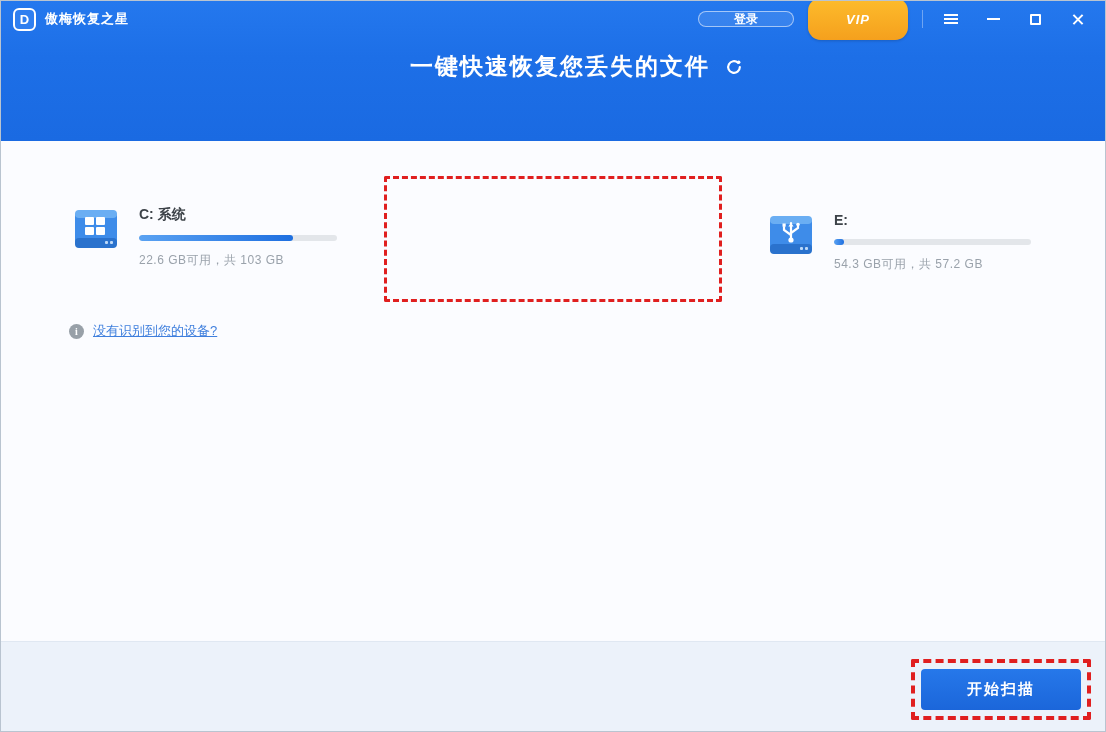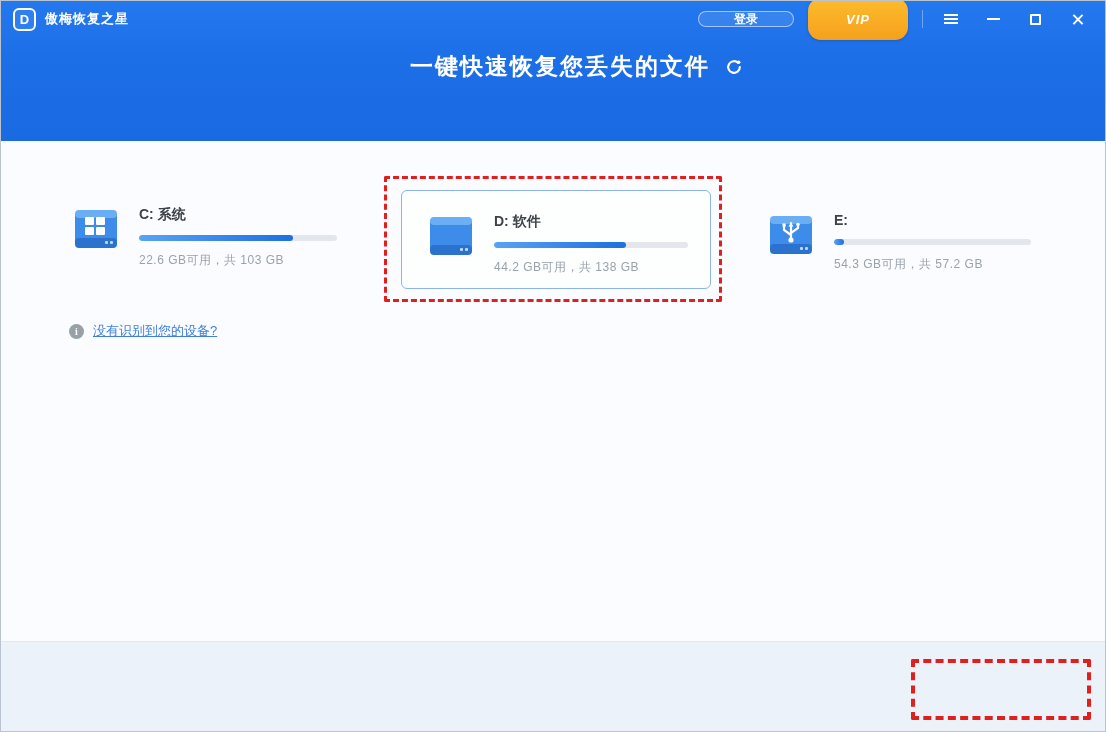--- a/index.html
+++ b/index.html
@@ -149,36 +149,20 @@
     </svg>
     <div class="drive-body" style="width:200px;">
       <div class="drive-name">C: 系统</div>
       <div class="progress-track">
         <div class="progress-fill" style="width: 78%;"></div>
       </div>
       <div class="usage">22.6 GB可用，共 103 GB</div>
     </div>
   </div>
 
-  <div class="drive-card">
-    <svg class="drive-icon" viewBox="0 0 54 54">
-      <rect x="6" y="8" width="42" height="38" rx="6" fill="#3e8ce9"></rect>
-      <rect x="6" y="8" width="42" height="8" rx="4" fill="#6aaef3"></rect>
-      <rect x="6" y="36" width="42" height="10" rx="4" fill="#2a72cd"></rect>
-      <rect x="36" y="39" width="3" height="3" rx="1" fill="#bcd9f8"></rect>
-      <rect x="41" y="39" width="3" height="3" rx="1" fill="#bcd9f8"></rect>
-    </svg>
-    <div class="drive-body" style="width:205px;">
-      <div class="drive-name">D: 软件</div>
-      <div class="progress-track">
-        <div class="progress-fill" style="width: 68%;"></div>
-      </div>
-      <div class="usage">44.2 GB可用，共 138 GB</div>
-    </div>
-  </div>
   <div class="annotation" id="anno-drive"></div>
 
   <div class="drive" style="left:763px; top:207px; width:268px;">
     <svg class="drive-icon" viewBox="0 0 54 54">
       <rect x="6" y="8" width="42" height="38" rx="6" fill="#3e8ce9"></rect>
       <rect x="6" y="8" width="42" height="8" rx="4" fill="#6aaef3"></rect>
       <rect x="6" y="36" width="42" height="10" rx="4" fill="#2a72cd"></rect>
       <rect x="36" y="39" width="3" height="3" rx="1" fill="#bcd9f8"></rect>
       <rect x="41" y="39" width="3" height="3" rx="1" fill="#bcd9f8"></rect>
       <g stroke="#ffffff" stroke-width="2.2" fill="none" stroke-linecap="round">
@@ -199,15 +183,16 @@
       <div class="usage">54.3 GB可用，共 57.2 GB</div>
     </div>
   </div>
 
   <div class="help-row">
     <span class="info-icon">i</span>
     <a class="help-link">没有识别到您的设备?</a>
   </div>
 
   <div class="footer"></div>
+  <button class="scan-btn">开始扫描</button>
   <div class="annotation" id="anno-scan"></div>
 
 </div>
 
 </body></html>

